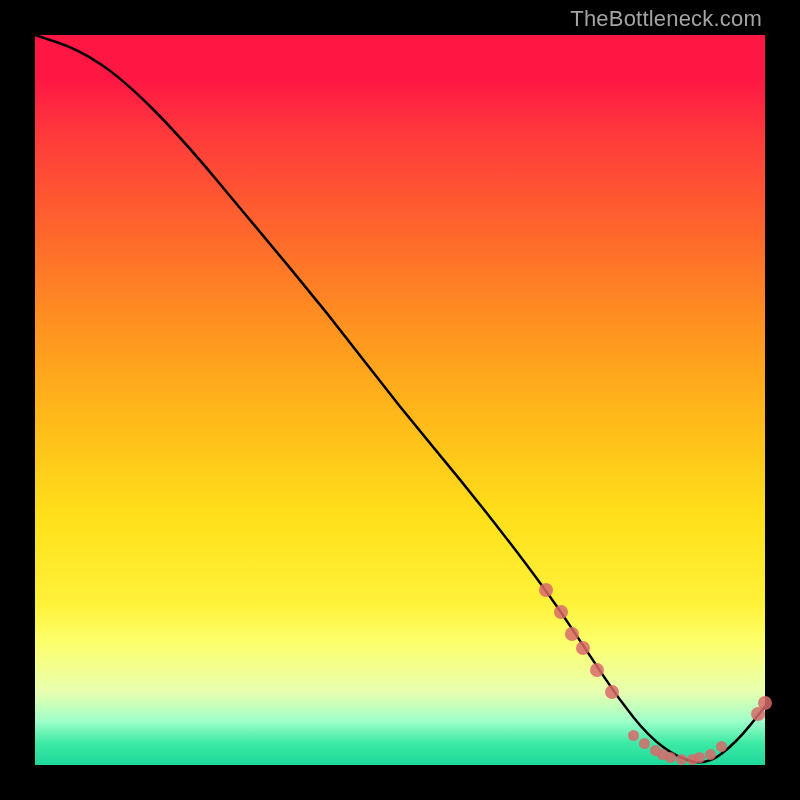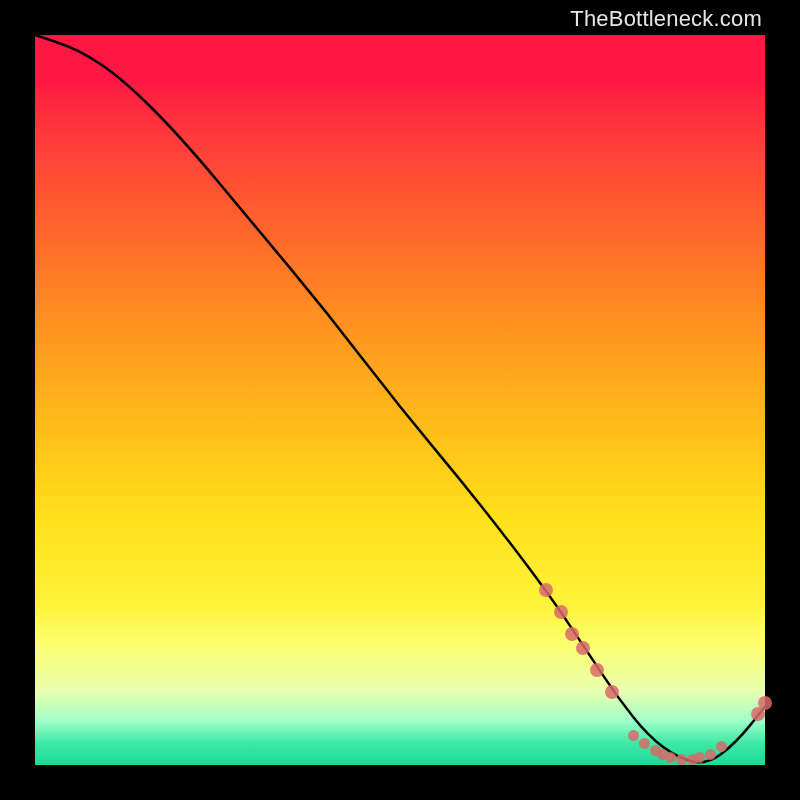--- a/index.html
+++ b/index.html
@@ -37,21 +37,21 @@
       #e8ffb0 90%,
       #9effc9 94%,
       #3de9a5 97%,
       #1dd99a 100%
     );
   }
   .watermark {
     position: absolute;
     top: 6px;
     right: 38px;
-    color: #e5e5e5;
+    color: #a3a3a3;
     font-size: 22px;
     font-weight: 500;
     letter-spacing: 0.2px;
     user-select: none;
   }
   svg.curve {
     position: absolute;
     left: 0;
     top: 0;
     width: 730px;

